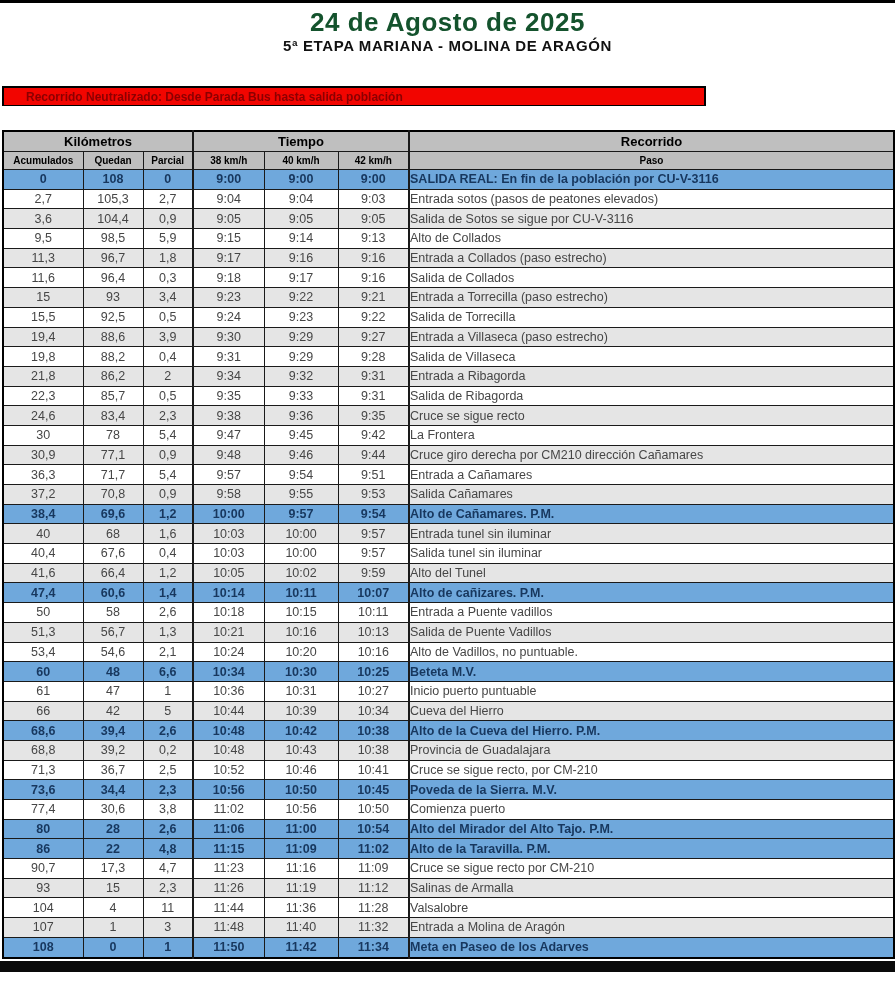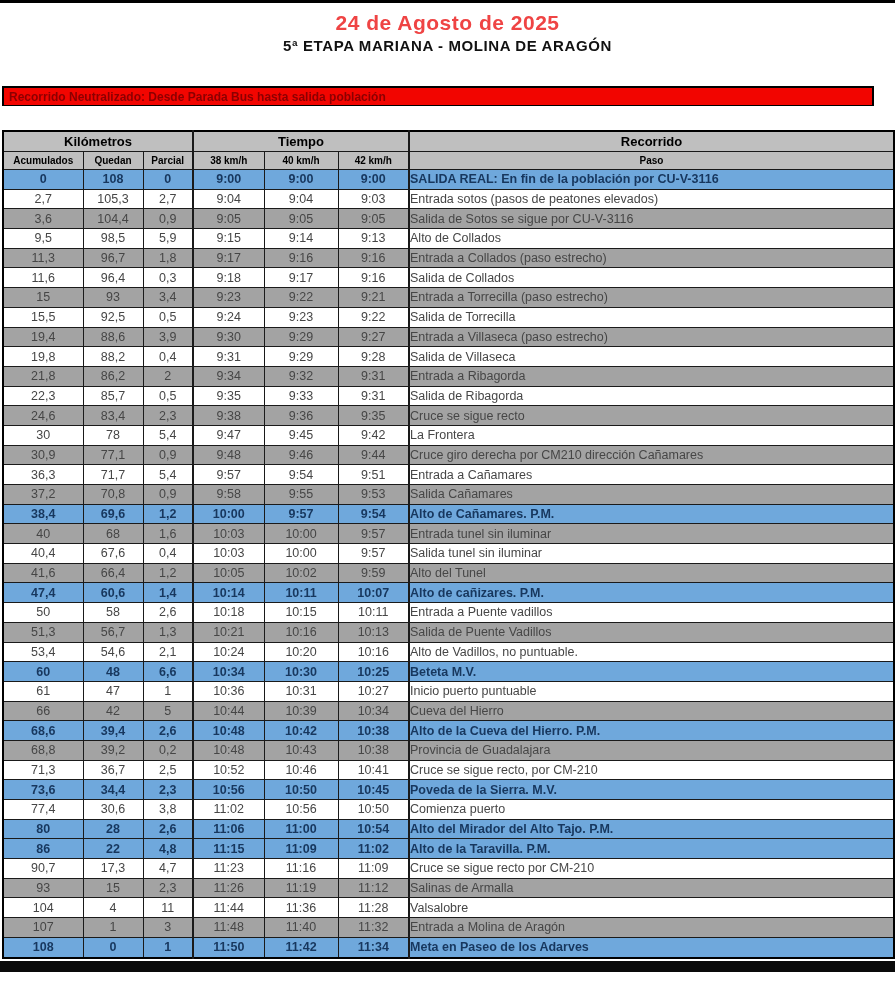--- a/index.html
+++ b/index.html
@@ -7,40 +7,40 @@
     width: 895px; height: 985px;
     background: #ffffff;
     font-family: "Liberation Sans", sans-serif;
     overflow: hidden;
   }
   .top-bar { width: 895px; height: 3px; background: #000; }
   .bottom-bar { width: 895px; height: 11px; background: #0a0a0a; margin-top: 2px; }
   .page-title {
     margin: 7px 0 0 0;
     text-align: center;
-    font-size: 21px; line-height: 25px;
-    font-weight: 700; color: #ef4444;
+    font-size: 26px; line-height: 25px;
+    font-weight: 700; color: #14532d;
     letter-spacing: 0.5px;
   }
   .page-subtitle {
     margin: 1px 0 4px 0;
     text-align: center;
     font-size: 15px; line-height: 19px;
     font-weight: 700; color: #111;
     letter-spacing: 0.6px;
   }
   .doc-wrap { margin-top: 31px; margin-left: 2px; width: 891px; }
   .banner {
     box-sizing: border-box;
-    width: 872px; height: 20px;
+    width: 704px; height: 20px;
     background: #f20500;
     color: #8b0000;
     font-size: 12px; font-weight: 700;
     line-height: 18px;
-    padding-left: 5px;
+    padding-left: 22px;
     border: 2px solid #000;
     border-bottom: 1px solid #000;
   }
   table.timetable {
     width: 891px;
     border-collapse: collapse;
     table-layout: fixed;
     border: 2px solid #000;
     margin-top: 24px;
   }
@@ -58,21 +58,21 @@
   th.col-th {
     background: #bfbfbf; color: #000;
     font-size: 10px; font-weight: 700;
     height: 17px; text-align: center;
     border-bottom: 2px solid #000;
   }
   td { height: 18.7px; font-size: 12.5px; text-align: center; color: #464646; }
   td.paso { text-align: left; padding-left: 5px; }
   .sep-left { border-left-width: 2px !important; }
   tr.row-w { background: #ffffff; }
-  tr.row-b { background: #a3a3a3; }
+  tr.row-b { background: #e5e5e5; }
   tr.row-h { background: #6fa8dc; }
   tr.row-h td { color: #17375e; font-weight: 700; }
 </style>
 </head>
 <body>
 
 <div class="top-bar"></div>
 
 <h1 class="page-title">24 de Agosto de 2025</h1>
 <h2 class="page-subtitle">5ª ETAPA MARIANA - MOLINA DE ARAGÓN</h2>

